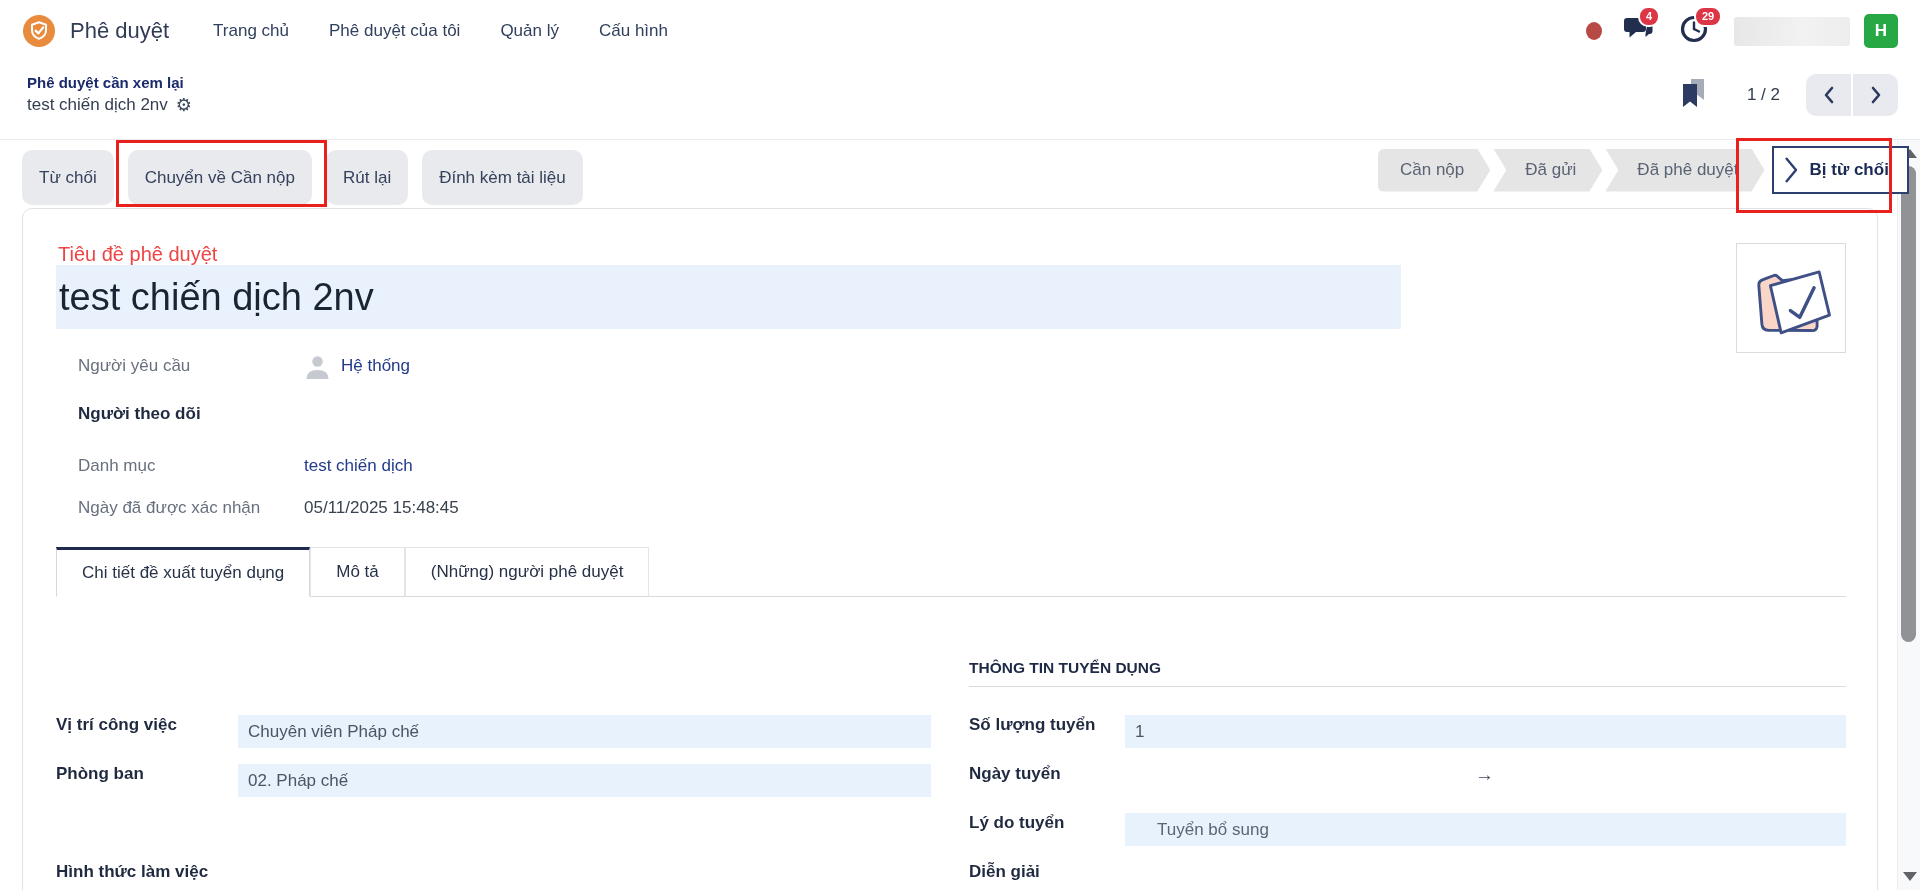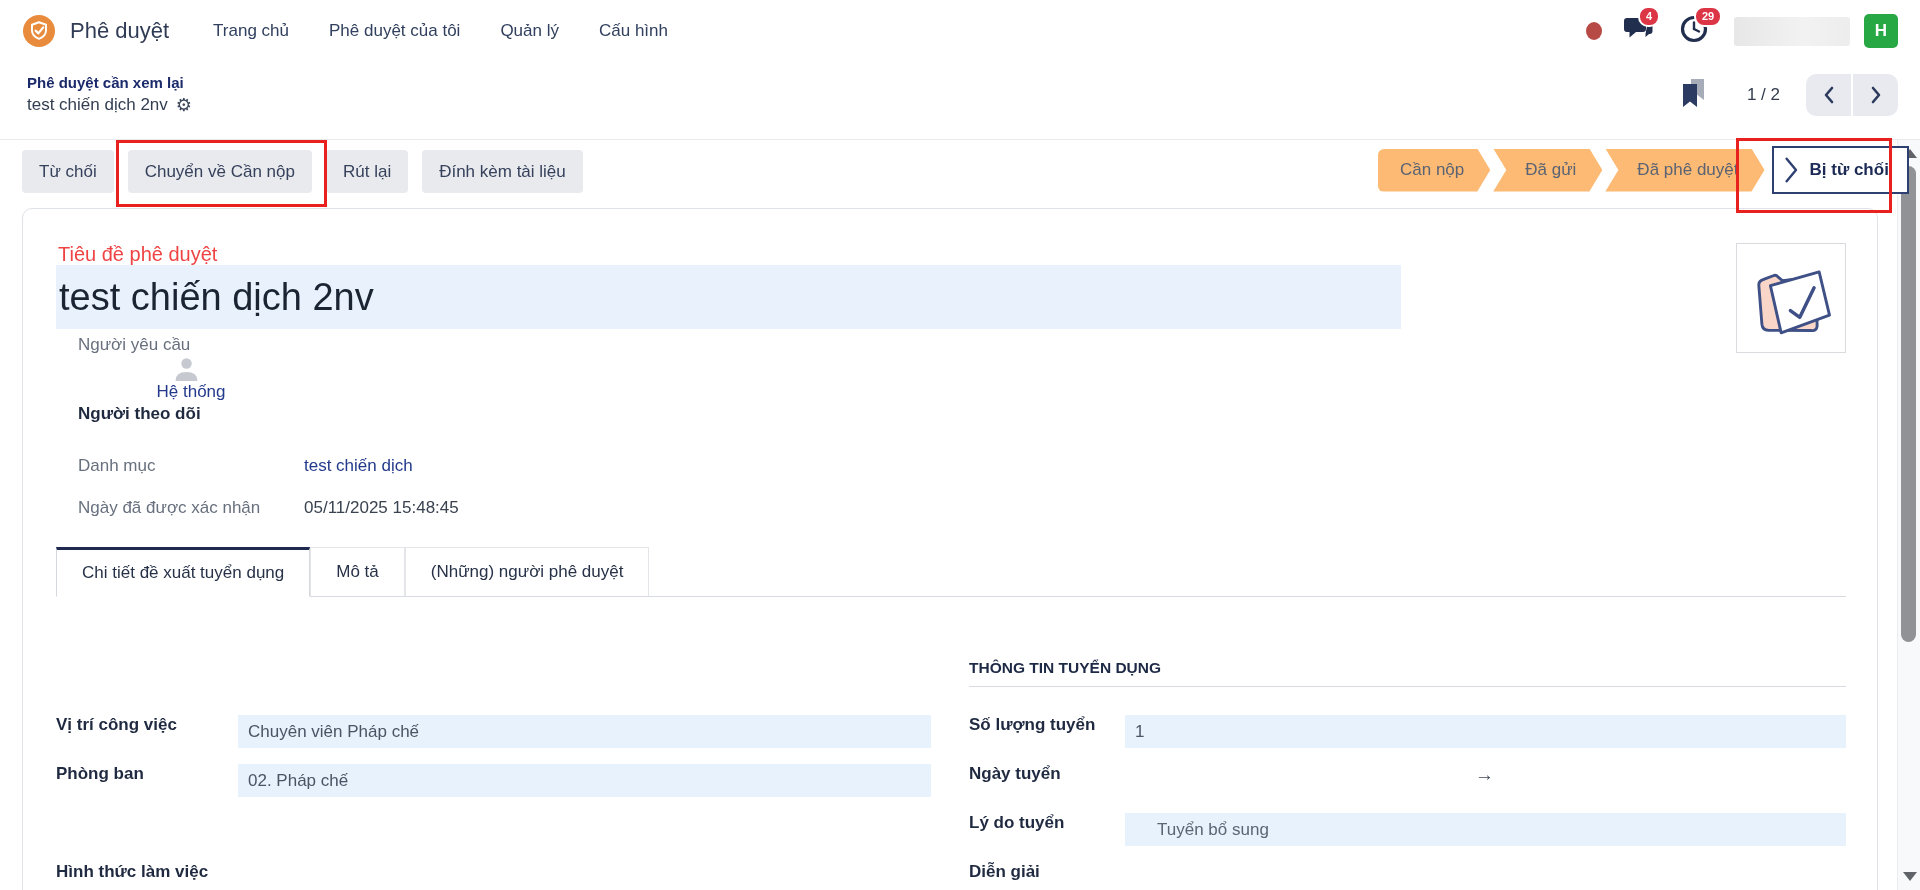--- a/index.html
+++ b/index.html
@@ -33,25 +33,25 @@
   .gear { font-size:18px; color:#3f4a5c; cursor:pointer; line-height:1; }
   #pager { position:absolute; right:22px; top:12px; display:flex; align-items:center; }
   .bookmark-wrap { margin-right:40px; cursor:pointer; }
   #pager-counter { font-size:17px; color:#333c4e; margin-right:26px; }
   .pager-btn { width:45px; height:42px; background:#e8eaef; display:flex; align-items:center;
                justify-content:center; cursor:pointer; }
   .pager-btn.prev { border-radius:10px 0 0 10px; margin-right:2px; }
   .pager-btn.next { border-radius:0 10px 10px 0; }
   
   #btnbar { position:absolute; left:22px; top:150px; display:flex; gap:14px; align-items:center; z-index:2; }
-  .act-btn { background:#e8eaed; border:none; border-radius:4px; padding:0 17px; height:43px;
+  .act-btn { background:#e8eaed; border:none; border-radius:10px; padding:0 17px; height:55px;
              font-family:inherit; font-size:17px; font-weight:500; color:#36415c; cursor:pointer; white-space:nowrap; }
   
   #statusbar { position:absolute; left:1378px; top:145px; height:50px; display:flex; align-items:center; z-index:2; }
-  .step { height:43px; display:flex; align-items:center; background:#fdba74; color:#5a6373;
+  .step { height:43px; display:flex; align-items:center; background:#e5e5e5; color:#5a6373;
           font-size:17px; padding:0 26px 0 22px; margin-right:3px; cursor:pointer; }
   .step.first { border-radius:6px 0 0 6px;
       clip-path:polygon(0 0, calc(100% - 13px) 0, 100% 50%, calc(100% - 13px) 100%, 0 100%); }
   .step.mid  { clip-path:polygon(0 0, calc(100% - 13px) 0, 100% 50%, calc(100% - 13px) 100%, 0 100%, 13px 50%);
       padding-left:32px; }
   .step-active { height:48px; margin-left:4px; background:#fff; border:2px solid #2e3f72;
                  display:flex; align-items:center; padding:0 18px 0 10px; cursor:pointer; }
   .step-active .chev { margin-right:12px; display:flex; }
   .step-active span { font-size:17px; font-weight:600; color:#1c2b55; }
   
@@ -209,21 +209,21 @@
   <div id="doc-illustration">
     <svg viewBox="0 0 100 100" width="96" height="96">
       <g transform="rotate(-6 50 50)">
         <path d="M18 34 Q18 29 23 28 L34 25 Q37 24 39 27 L43 31 L73 31 Q79 31 78 36 L74 82 Q73 87 68 86 L23 81 Q17 80 17 74 Z" fill="#f9d6c7" stroke="#3e5086" stroke-width="3" stroke-linejoin="round"></path>
         <path d="M30 35 L82 26 L88 72 L36 85 Z" fill="#ffffff" stroke="#3e5086" stroke-width="3" stroke-linejoin="round"></path>
         <path d="M48 63 L57 71 L75 42" fill="none" stroke="#3e5086" stroke-width="3.6" stroke-linecap="round" stroke-linejoin="round"></path>
       </g>
     </svg>
   </div>
 
-  <div class="info-row" style="top:126px;flex-direction:column;">
+  <div class="info-row" style="top:140px;">
     <span class="info-label">Người yêu cầu</span>
     <span class="avatar-sil">
       <svg viewBox="0 0 27 27" width="27" height="27">
         <circle cx="13.5" cy="8.5" r="5.2" fill="#c6cad0"></circle>
         <path d="M2.5 26 q0 -9 11 -9 q11 0 11 9 z" fill="#c6cad0"></path>
       </svg>
     </span>
     <span class="link">Hệ thống</span>
   </div>
 

